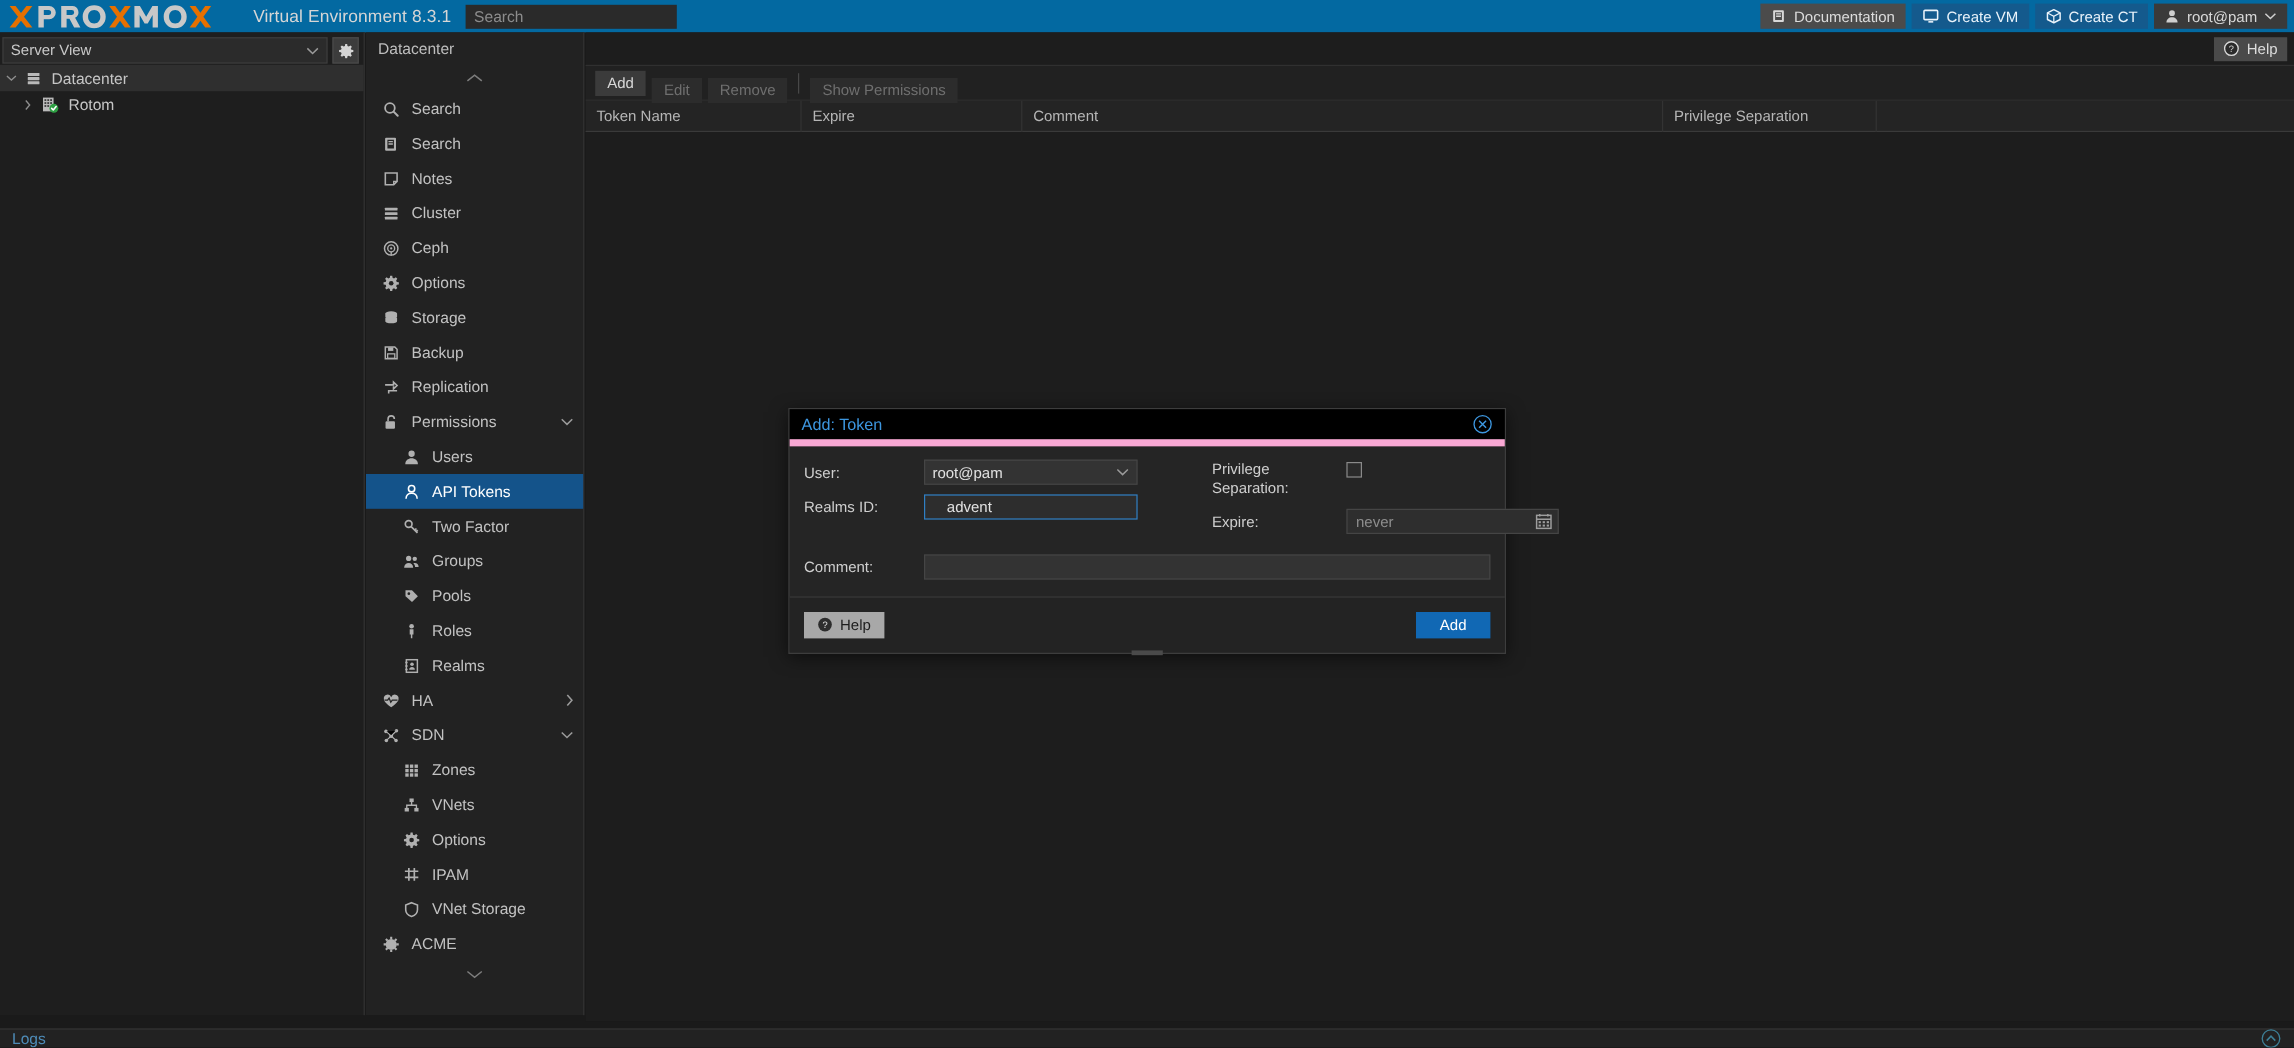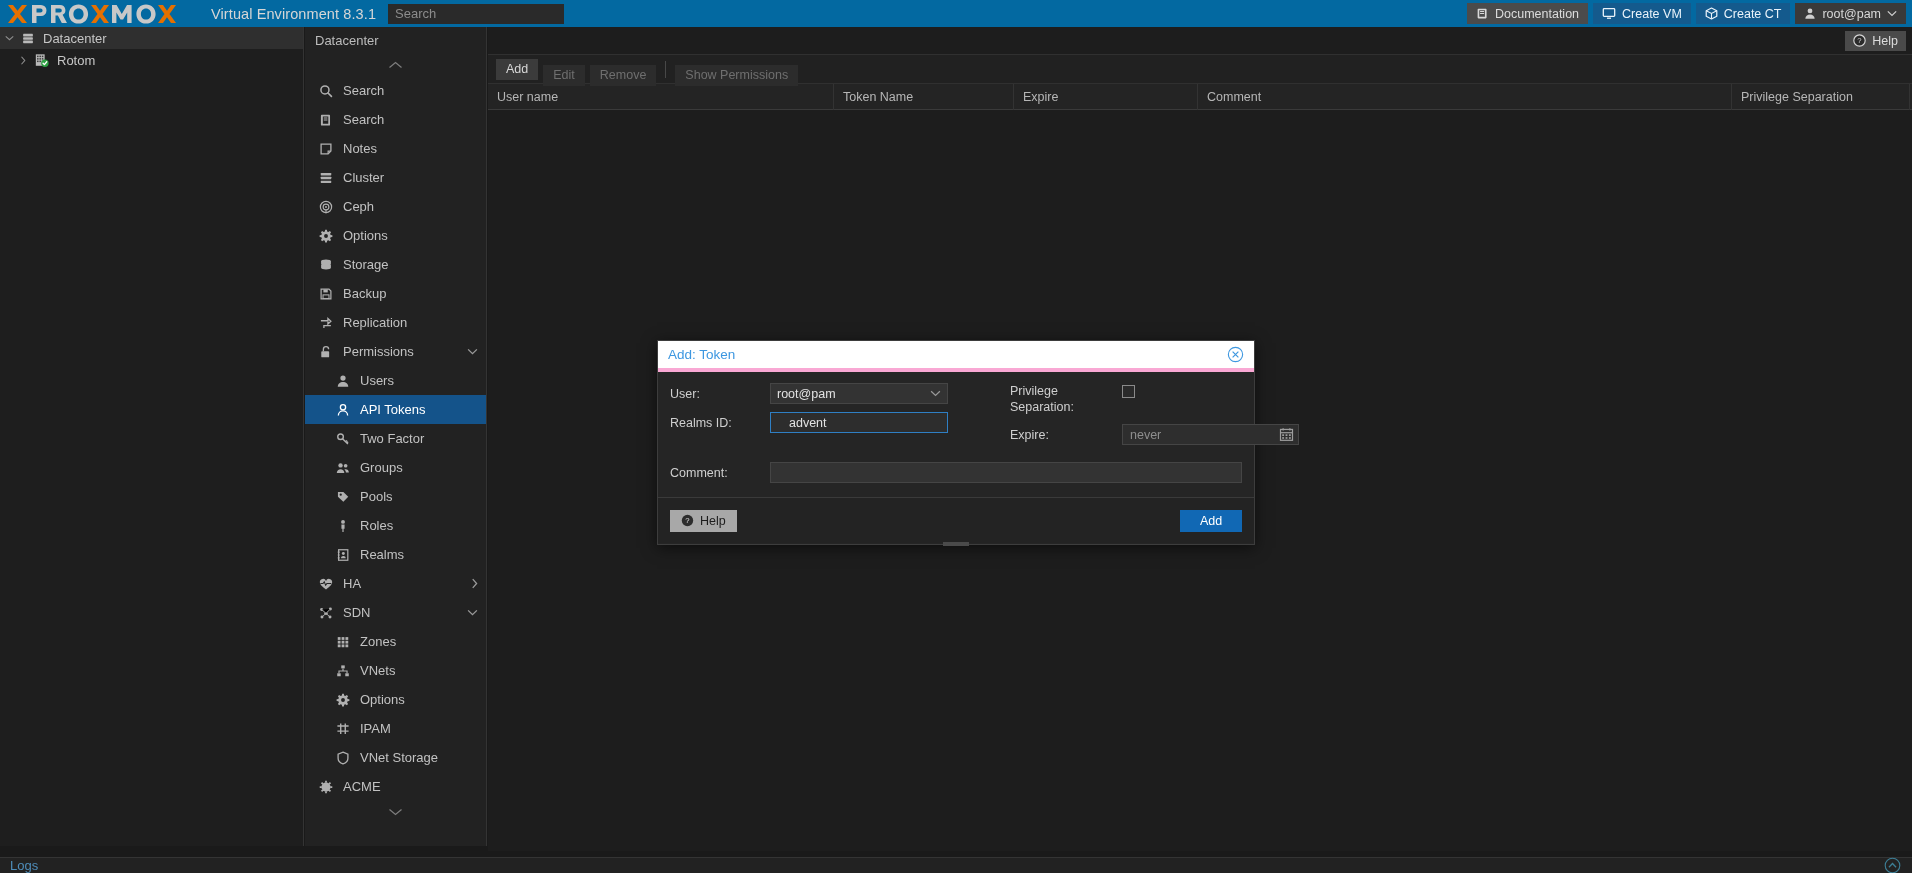--- a/index.html
+++ b/index.html
@@ -136,21 +136,21 @@
   #status-toggle { margin-left: auto; padding-right: 11px; display: flex; align-items: center; cursor: pointer; }
 
   
   #dialog {
     position: absolute; left: 657px; top: 340px; width: 598px; height: 205px;
     background: #252525; border: 1px solid #3d3d3d; z-index: 40;
     box-shadow: 0 3px 14px rgba(0,0,0,.55);
   }
   #dlg-title-bar {
     height: 31px; display: flex; align-items: center; padding: 0 10px;
-    border-bottom: 4px solid #f9a8d4; background: #ffffff; gap: 20px;
+    border-bottom: 6px solid #f9a8d4; background: #000000; gap: 20px;
   }
   #dlg-title { font-size: 13.5px; color: #3d97e0; }
   #dlg-close { margin-left: auto; cursor: pointer; display: flex; align-items: center; }
   #dlg-body { position: relative; height: 125px; padding: 11px 12px 0 12px; }
 
   .fld-label { font-size: 12.5px; color: #cfcfcf; white-space: nowrap; }
   .fld-input {
     background: #333333; border: 1px solid #454545; height: 21px;
     font-size: 12.5px; color: #e2e2e2; padding: 0 6px; outline: none;
     font-family: "Liberation Sans", sans-serif; width: 100%;
@@ -265,20 +265,34 @@
       </svg>
       <span>root@pam</span>
       <svg width="10" height="7" viewBox="0 0 12 8">
         <path d="M1 1.5 L6 6.3 L11 1.5" fill="none" stroke="#cfcfcf" stroke-width="1.5"></path>
       </svg>
     </button>
   </div>
 </div>
 
 <div id="leftpanel">
+  <div id="viewbar">
+    <div id="viewselect">
+      <span>Server View</span>
+      <svg class="chev" width="11" height="7" viewBox="0 0 12 8">
+        <path d="M1 1.5 L6 6.3 L11 1.5" fill="none" stroke="#9a9a9a" stroke-width="1.4"></path>
+      </svg>
+    </div>
+    <div id="viewgear">
+      <svg width="13" height="13" viewBox="0 0 16 16">
+        <path fill="#d5d5d5" d="M8 5.2a2.8 2.8 0 1 0 0 5.6 2.8 2.8 0 0 0 0-5.6zm0 1.5a1.3 1.3 0 1 1 0 2.6 1.3 1.3 0 0 1 0-2.6z"></path>
+        <path fill="#d5d5d5" d="M7 .8h2l.3 2 1.4.6 1.7-1.1 1.4 1.4-1.1 1.7.6 1.4 2 .3v2l-2 .3-.6 1.4 1.1 1.7-1.4 1.4-1.7-1.1-1.4.6-.3 2H7l-.3-2-1.4-.6-1.7 1.1-1.4-1.4 1.1-1.7-.6-1.4-2-.3v-2l2-.3.6-1.4L2.2 3.7 3.6 2.3l1.7 1.1 1.4-.6z"></path>
+      </svg>
+    </div>
+  </div>
 
   <div id="tree">
     <div class="tree-row selected">
       <span class="tree-arrow">
         <svg width="9" height="6" viewBox="0 0 12 8">
             <path d="M1 1.8 L6 6.2 L11 1.8" fill="none" stroke="#8e8e8e" stroke-width="1.5"></path>
           </svg>
       </span>
       <span class="tree-icon">
         <svg width="14" height="13" viewBox="0 0 16 16">
@@ -615,21 +629,20 @@
 
   <div id="toolbar">
       <button class="tool-btn">Add</button>
       <button class="tool-btn disabled">Edit</button>
       <button class="tool-btn disabled">Remove</button>
       <span class="tool-sep"></span>
       <button class="tool-btn disabled">Show Permissions</button>
     </div>
 
   <div id="table-head">
-      <div class="th" style="width: 346px;">User name</div>
       <div class="th" style="width: 180px;">Token Name</div>
       <div class="th" style="width: 184px;">Expire</div>
       <div class="th" style="width: 534px;">Comment</div>
       <div class="th" style="width: 178px;">Privilege Separation</div>
     </div>
   <div id="grid-body"></div>
 </div>
 
 <div id="statusbar">
   <span id="logs-label">Logs</span>

